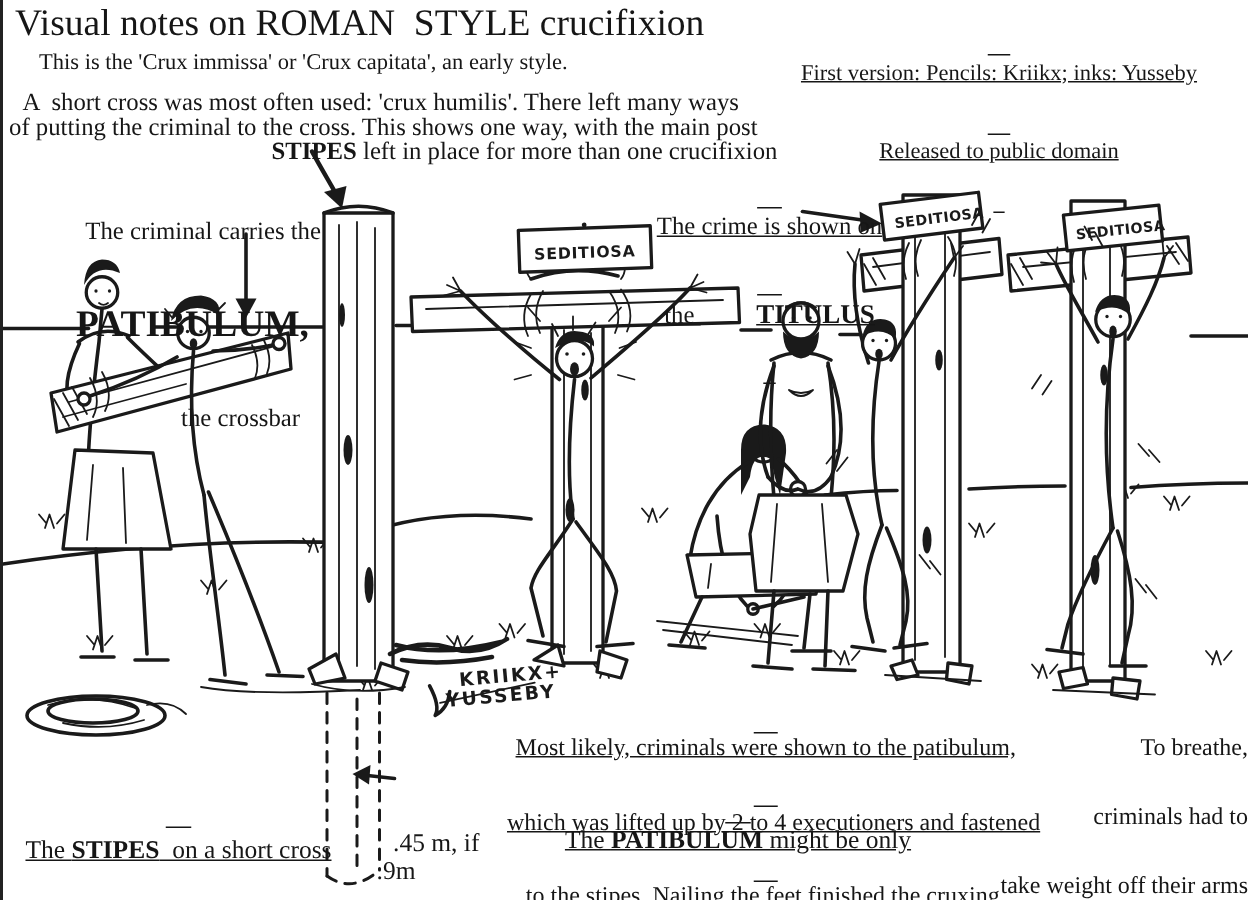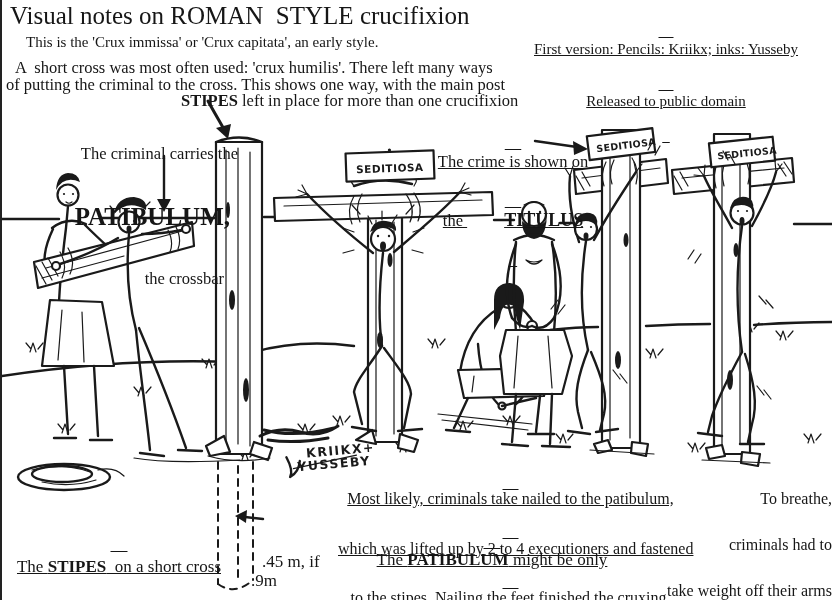--- a/index.html
+++ b/index.html
@@ -299,47 +299,47 @@
     <span style="display:block;">First version: Pencils: Kriikx; inks: Yusseby</span>
     <span style="display:block;">Released to public domain</span>
   </div>
 
   <div class="t sub" style="left:24px;top:34px;">This is the 'Crux immissa' or 'Crux capitata', an early style.</div>
 
   <div class="t body" style="left:13px;top:58px;">A  short cross was most often used: 'crux humilis'. There left many ways</div>
   <div class="t body" style="left:4px;top:75px;">of putting the criminal to the cross. This shows one way, with the main post</div>
   <div class="t body" style="left:179px;top:91px;"><b>STIPES</b><span> left in place for more than one crucifixion</span></div>
 
-  <div class="t body rt" style="left:0px;top:106px;width:236px;font-family:Liberation Serif, serif;">
+  <div class="t body rt" style="left:0px;top:106px;width:212px;font-family:Liberation Serif, serif;">
     <span style="display:block;">The criminal carries the</span>
     <b style="display:block;font-size:25px;padding-right:8px;">PATIBULUM,</b>
     <span style="display:block;padding-right:14px;">the crossbar</span>
   </div>
 
-  <div class="t body ctr" style="left:405px;top:114px;width:212px;">
+  <div class="t body ctr" style="left:405px;top:103px;width:212px;">
     <span style="display:block;">The crime is shown on</span>
     <span style="display:block;"><span>the </span><b style="font-size:18px;margin-left:37px;">TITULUS</b></span>
   </div>
 
   <div class="t ctr" style="left:0px;top:512px;width:234px;font-size:17px;line-height:22px;">
     <span style="display:block;"><span>The </span><b>STIPES</b><span>  on a short cross</span></span>
     
     
     
   </div>
 
   <div class="t" style="left:260px;top:509px;font-size:17px;line-height:21px;">
     <span style="display:block;">.45 m, if</span>
     
     
   </div>
   <div class="t" style="left:249px;top:571px;font-size:17px;">.9m</div>
 
   <div class="t ctr" style="left:336px;top:458px;width:345px;font-size:16px;line-height:16.5px;">
-    <span style="display:block;">Most likely, criminals take nailed to the patibulum,</span>
+    <span style="display:block;">Most likely, criminals were shown to the patibulum,</span>
     <span style="display:block;">which was lifted up by 2 to 4 executioners and fastened</span>
     <span style="display:block;">to the stipes. Nailing the feet finished the cruxing.</span>
   </div>
 
   <div class="t ctr" style="left:340px;top:514px;width:300px;font-size:17px;line-height:18.5px;">
     <span style="display:block;"><span>The </span><b>PATIBULUM</b><span> might be only</span></span>
     
     
     
   </div>

